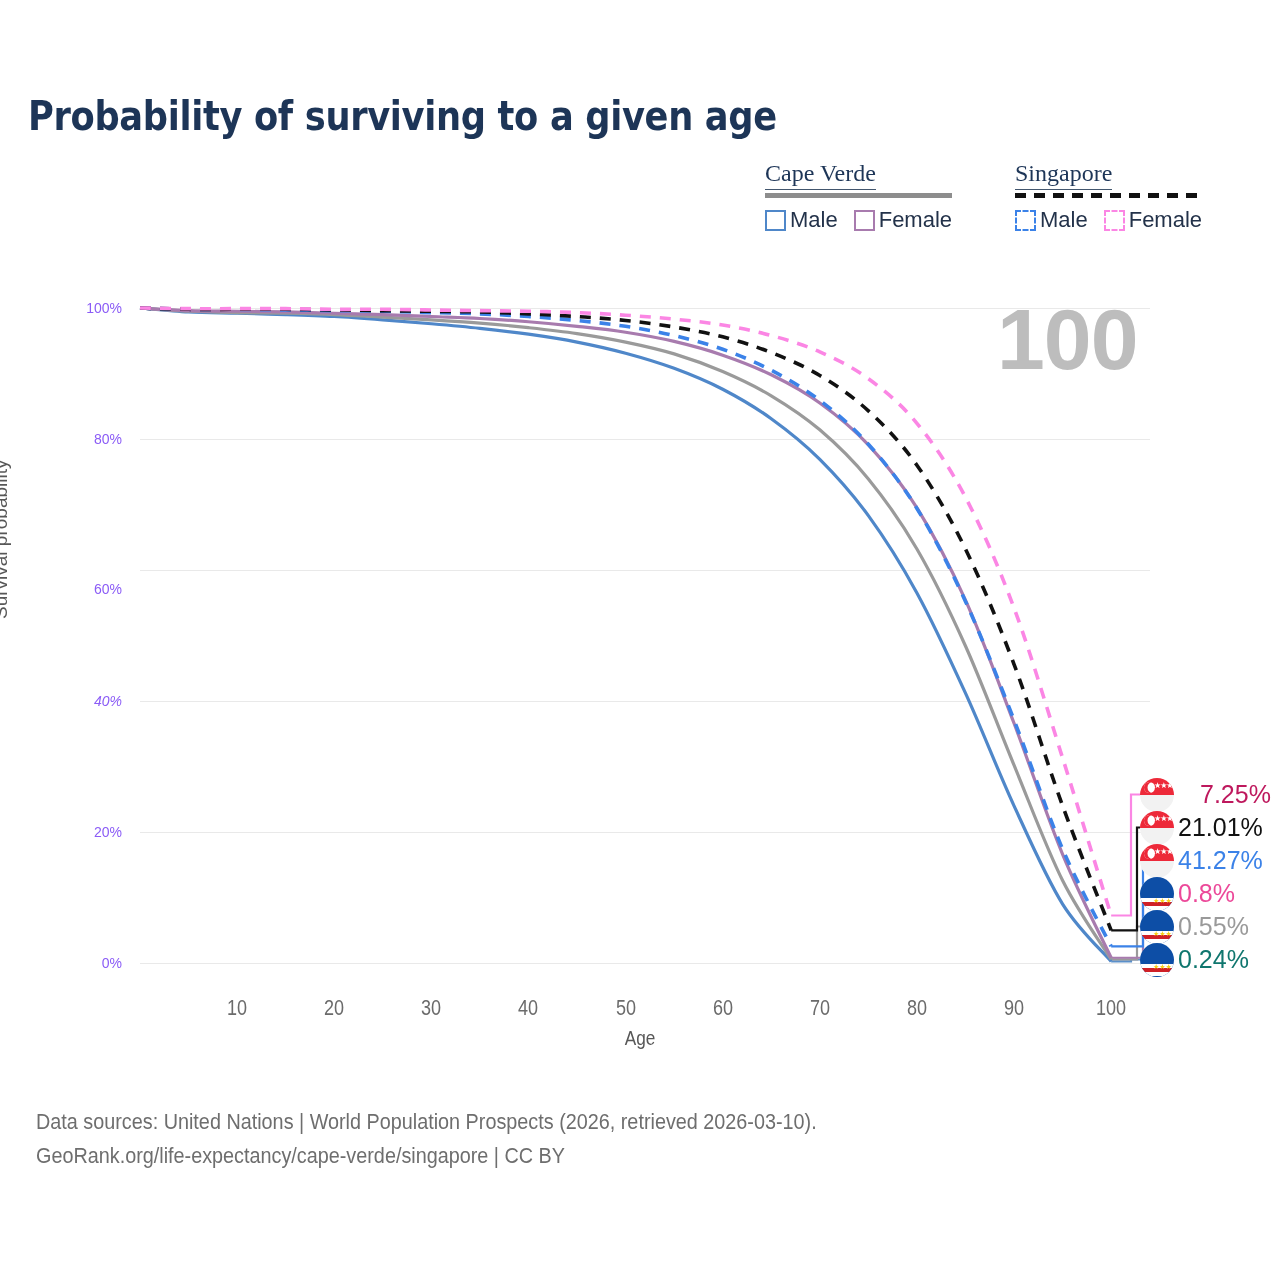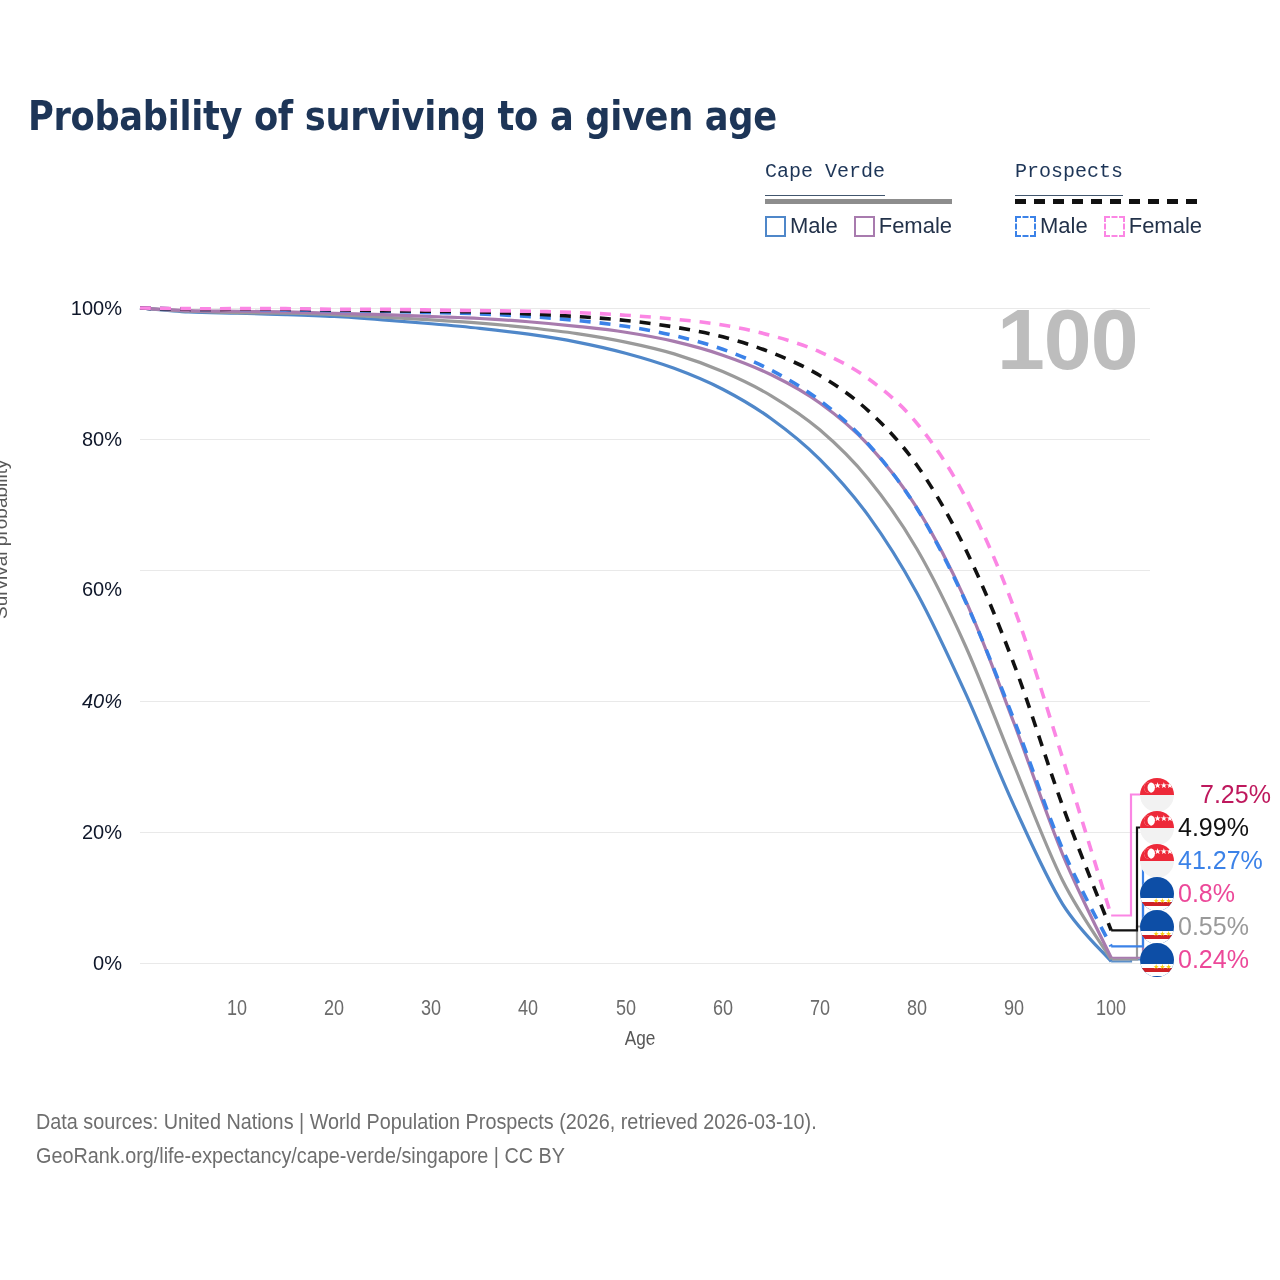--- a/index.html
+++ b/index.html
@@ -23,41 +23,41 @@
     transform:scaleX(0.86);transform-origin:left center;
     white-space:nowrap;
   }
 
   
   .legend{position:absolute;left:760px;top:160px;width:500px;height:80px;}
   .lg-group{position:absolute;top:0;}
   .lg-group.cv{left:5px;}
   .lg-group.sg{left:255px;}
   .lg-head{
-    font-size:20px;color:#1d3557;white-space:nowrap;
-    font-family:Liberation Mono, monospace;
-    border-bottom:1px solid #42566e;padding-bottom:12px;display:inline-block;
+    font-size:24px;color:#1d3557;white-space:nowrap;
+    font-family:Liberation Serif, serif;
+    border-bottom:1px solid #42566e;padding-bottom:2px;display:inline-block;
   }
   .lg-bar{height:5px;margin-top:3px;width:100%;}
   .lg-bar.solid{background:#8d8d8d;}
   .lg-bar.dashed{
     background:repeating-linear-gradient(to right,#111 0 11px,transparent 11px 19px);
   }
   .lg-items{margin-top:9px;display:flex;gap:16px;align-items:center;white-space:nowrap;}
   .lg-item{display:flex;align-items:center;gap:4px;}
   .lg-swatch{width:21px;height:21px;background:transparent;box-sizing:border-box;}
   .lg-swatch.s-cvm{border:2px solid #4f87c9;}
   .lg-swatch.s-cvf{border:2px solid #a87bae;}
   .lg-swatch.s-sgm{border:2px dashed #3b82e8;}
   .lg-swatch.s-sgf{border:2px dashed #fb86e4;}
   .lg-label{font-size:22px;color:#23324a;font-family:"Liberation Sans", sans-serif;}
   .gridline{position:absolute;left:0;width:100%;height:1px;background:#e9e9e9;}
   .ytick{
     position:absolute;right:1152px;text-align:right;width:120px;
-    font-size:20px;color:#0f172a;font-family:"Liberation Sans", sans-serif;
+    font-size:14px;color:#8b5cf6;font-family:"Liberation Sans", sans-serif;
     transform:translateY(-50%);
   }
   .ylabel{
     position:absolute;left:-10px;top:619px;
     font-size:19px;color:#575757;
     font-family:"Liberation Sans", sans-serif;
     transform:rotate(-90deg);transform-origin:left top;white-space:nowrap;
   }
   .xtick{
     position:absolute;top:995px;
@@ -127,21 +127,21 @@
           <span class="lg-swatch s-cvm"></span>
           <span class="lg-label">Male</span>
         </div>
         <div class="lg-item">
           <span class="lg-swatch s-cvf"></span>
           <span class="lg-label">Female</span>
         </div>
       </div>
     </div>
     <div class="lg-group sg">
-      <div class="lg-head">Prospects</div>
+      <div class="lg-head">Singapore</div>
       <div class="lg-bar dashed"></div>
       <div class="lg-items">
         <div class="lg-item">
           <span class="lg-swatch s-sgm"></span>
           <span class="lg-label">Male</span>
         </div>
         <div class="lg-item">
           <span class="lg-swatch s-sgf"></span>
           <span class="lg-label">Female</span>
         </div>
@@ -203,21 +203,21 @@
         </span>
         <span class="endval" style="color: #be185d; margin-left: 22px;">7.25%</span>
       </div>
       <div class="endrow" style="top: 33px;">
         <span class="flag sg">
           <span class="fl-top"></span>
           <span class="fl-bot"></span>
           <span class="fl-moon"></span>
           <span class="fl-stars">★★★★★</span>
         </span>
-        <span class="endval" style="color: rgb(17, 17, 17);">4.99%</span>
+        <span class="endval" style="color: rgb(17, 17, 17);">21.01%</span>
       </div>
       <div class="endrow" style="top: 66px;">
         <span class="flag sg">
           <span class="fl-top"></span>
           <span class="fl-bot"></span>
           <span class="fl-moon"></span>
           <span class="fl-stars">★★★★★</span>
         </span>
         <span class="endval" style="color: rgb(59, 130, 232);">41.27%</span>
       </div>
@@ -242,21 +242,21 @@
         <span class="endval" style="color: rgb(154, 154, 154);">0.55%</span>
       </div>
       <div class="endrow" style="top: 165px;">
         <span class="flag cv">
           <span class="fl-blue"></span>
           <span class="fl-w1"></span>
           <span class="fl-r"></span>
           <span class="fl-w2"></span>
           <span class="fl-star">★★★</span>
         </span>
-        <span class="endval" style="color: #ec4899;">0.24%</span>
+        <span class="endval" style="color: #0f766e;">0.24%</span>
       </div>
     </div>
 
   <div class="footer">
     <div>Data sources: United Nations | World Population Prospects (2026, retrieved 2026-03-10).</div>
     <div>GeoRank.org/life-expectancy/cape-verde/singapore | CC BY</div>
   </div>
 </div>
 
 </body></html>

